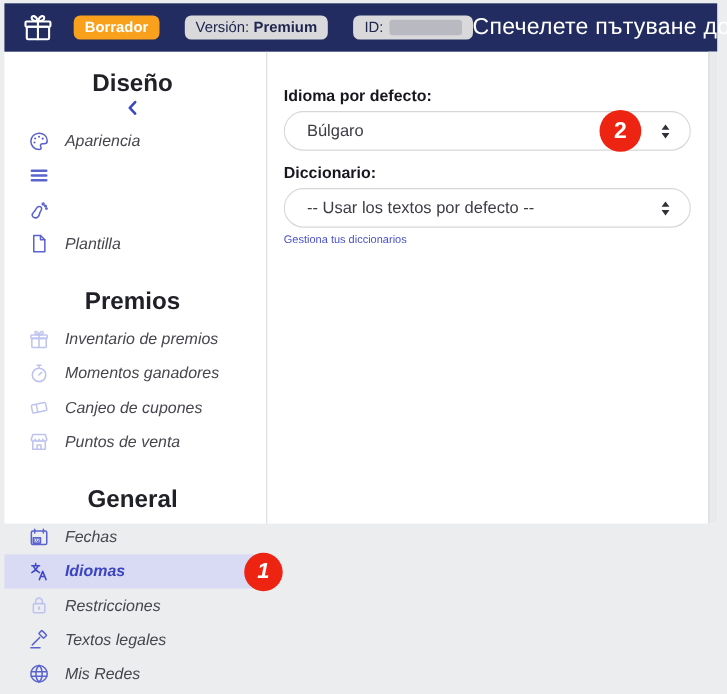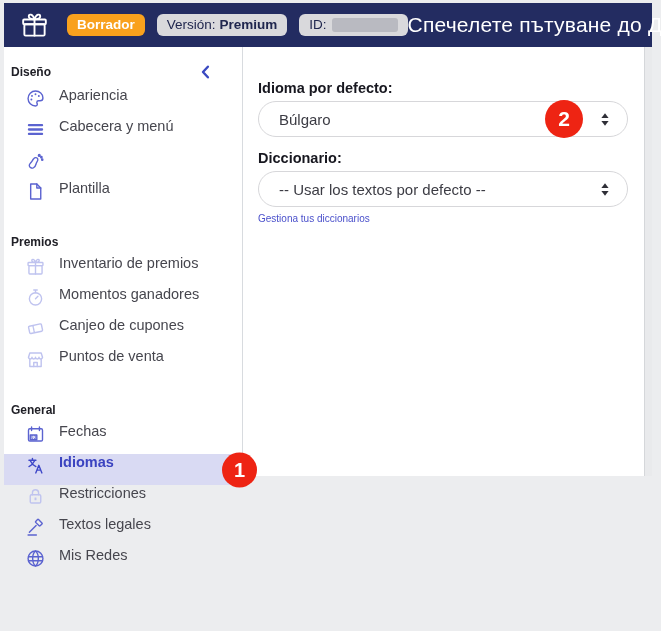--- a/index.html
+++ b/index.html
@@ -18,44 +18,45 @@
     height:44px;flex:0 0 44px;background:#232c61;display:flex;align-items:center;
     padding:0 10px 0 15px;box-sizing:border-box;color:#fff;
   }
   .hdr .logo{flex:0 0 auto;display:flex;align-items:center;color:#fff;}
   .hdr .logo svg{width:31px;height:31px;}
   .pill{
     display:inline-flex;align-items:center;border-radius:6px;
     font-size:13.5px;padding:4px 10px;line-height:1;white-space:nowrap;
   }
   .pill-draft{background:#f9a11d;color:#fff;font-weight:bold;margin-left:17px;}
-  .pill-gray{background:#d9d9dc;color:#20274e;margin-left:12px;}
+  .pill-gray{background:#d9d9dc;color:#20274e;margin-left:23px;}
   .pill-gray b{margin-left:4px;}
   .redact{display:inline-block;width:66px;height:14px;background:#b9bac1;border-radius:3px;margin-left:5px;}
   .hdr-title{
     margin-left:auto;font-size:21px;color:#fff;letter-spacing:.2px;padding-right:4px;white-space:nowrap;
   }
   
   .bodyrow{flex:1;display:flex;min-height:0;}
   .sidebar{
     flex:0 0 239px;width:239px;border-right:1px solid #d8dbdf;
     position:relative;padding-top:2px;box-sizing:border-box;
   }
   .sec-title{
     display:flex;align-items:center;justify-content:space-between;
-    font-size:12px;font-weight:bold;color:#202027;
-    padding:14px 27px 6px 7px;
+    font-size:22px;font-weight:bold;color:#202027;
+    padding:14px 27px 6px 22px;
+    flex-direction:column;
   }
   .sec-title.mt{padding-top:24px;}
   .collapse{color:#3a49c1;cursor:pointer;display:flex;align-items:center;}
   .collapse svg{width:18px;height:18px;}
   .item{
-    display:flex;gap:13px;height:31px;
+    display:flex;align-items:center;gap:13px;height:31px;
     padding:0 14px 0 20px;font-size:14.5px;color:#46464e;cursor:pointer;
-    position:relative;box-sizing:border-box;
+    position:relative;box-sizing:border-box;font-style:italic;
   }
   .item .icn{width:22px;height:22px;flex:0 0 22px;display:flex;align-items:center;justify-content:center;}
   .icn svg{width:21px;height:21px;display:block;}
   .icn-med{color:#5b63d0;}
   .icn-light{color:#bfc3ef;}
   .item.selected{background:#d9daf3;color:#3b43c0;font-weight:bold;}
   .item.selected .icn{color:#3f48c8;}
   
   .badge{
     border-radius:50%;background:#ee2413;color:#fff;font-weight:bold;
@@ -132,21 +133,20 @@
         </span>
         <span class="lbl">Apariencia</span>
       </div>
 
       <div class="item">
         <span class="icn icn-med">
           <svg viewBox="0 0 24 24" fill="none" stroke="currentColor" stroke-width="2.6" stroke-linecap="round">
               <path d="M4.5 7h15M4.5 12h15M4.5 17h15"></path>
             </svg>
         </span>
-        <span class="lbl">Cabecera y menú</span>
       </div>
 
       <div class="item">
         <span class="icn icn-med">
           <svg viewBox="0 0 24 24" fill="none" stroke="currentColor" stroke-width="1.6" stroke-linecap="round" stroke-linejoin="round">
             <path d="M9.5 20.5c-2.3.6-4.3-.6-4.6-2.5-.3-1.7 1-2.7 2.2-4 1.1-1.2 1.6-2.8 2.8-4.1 1.5-1.7 4-1.5 4.7.4.6 1.7-.8 3-1.6 4.6-.7 1.4-.6 4.7-3.5 5.6z"></path>
             <circle cx="16.3" cy="6.2" r="1"></circle>
               <circle cx="18.7" cy="8.3" r=".8"></circle>
               <circle cx="19.7" cy="11" r=".7"></circle>
           </svg>

